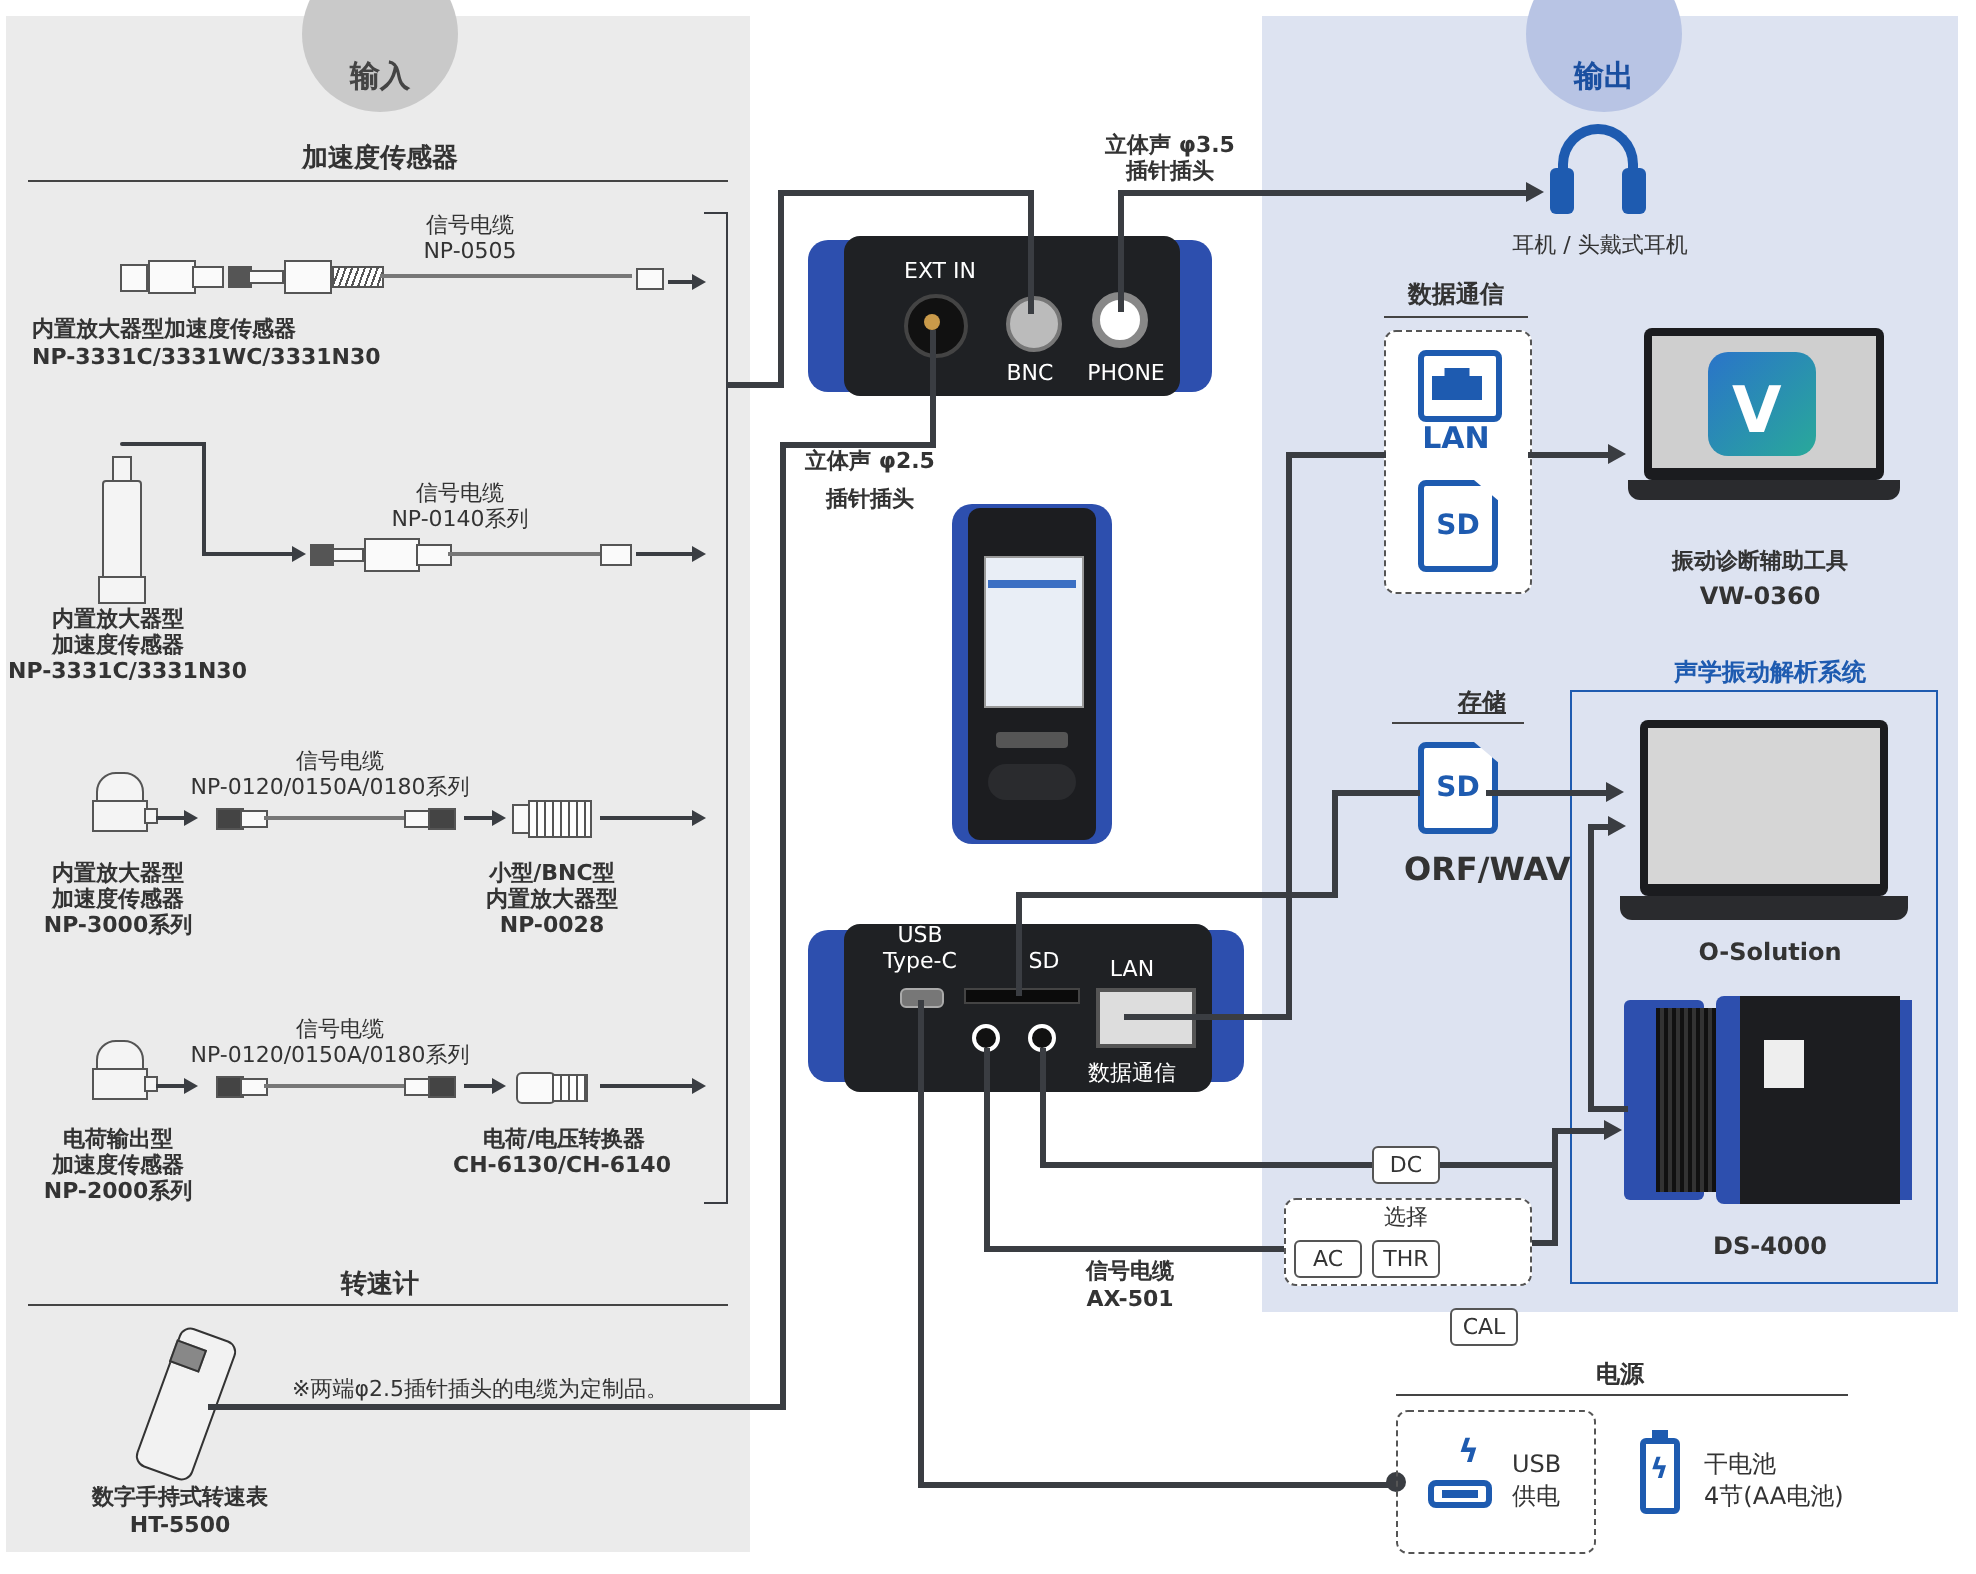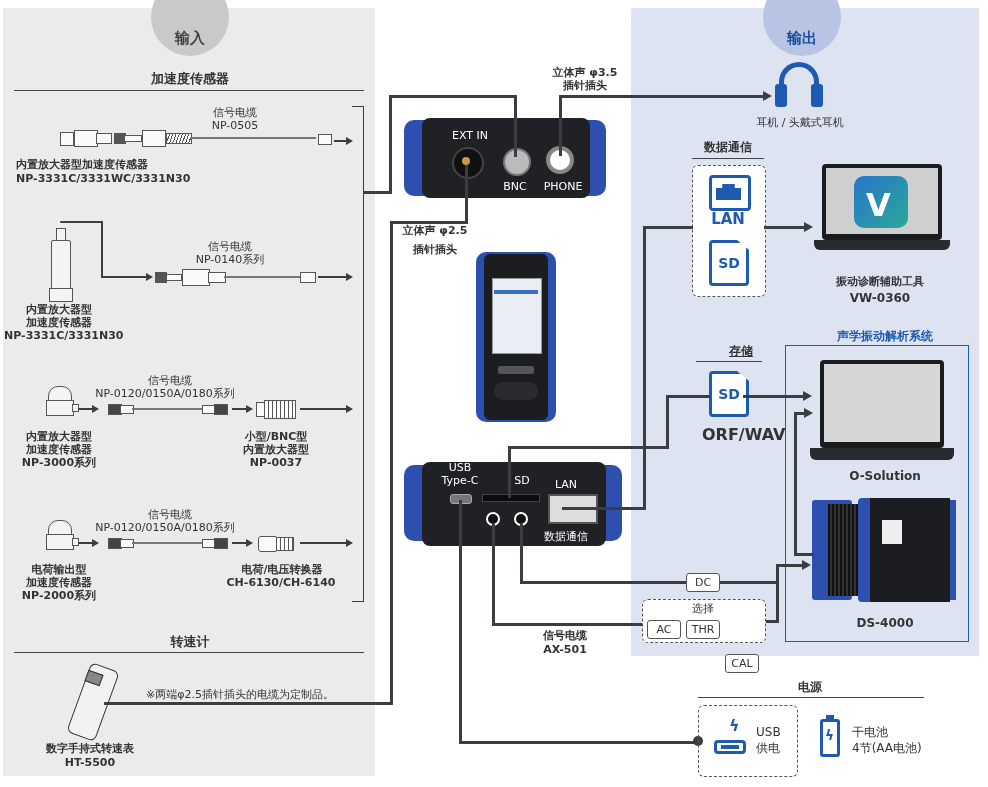--- a/index.html
+++ b/index.html
@@ -119,21 +119,21 @@
   <div class="conn" style="left:256px;top:402px;width:8px;height:13px;"></div>
   <div class="conn" style="left:264px;top:400px;width:30px;height:17px;background:repeating-linear-gradient(90deg,#fff 0 3px,#555 3px 4px);"></div>
 </div>
 <div class="thin" style="left:300px;top:408px;width:46px;height:2px;"></div>
 <div class="arrow-r sm" style="left:346px;top:405px;"></div>
 <div class="lbl bold" style="left:14px;top:430px;width:90px;">内置放大器型</div>
 <div class="lbl bold" style="left:14px;top:443px;width:90px;">加速度传感器</div>
 <div class="lbl bold" style="left:14px;top:456px;width:90px;">NP-3000系列</div>
 <div class="lbl bold" style="left:236px;top:430px;width:80px;">小型/BNC型</div>
 <div class="lbl bold" style="left:236px;top:443px;width:80px;">内置放大器型</div>
-<div class="lbl bold" style="left:236px;top:456px;width:80px;">NP-0037</div>
+<div class="lbl bold" style="left:236px;top:456px;width:80px;">NP-0028</div>
 
 <div>
   <div class="sensor" style="left:48px;top:520px;width:22px;height:14px;border-radius:10px 10px 2px 2px;"></div>
   <div class="sensor" style="left:46px;top:534px;width:26px;height:14px;"></div>
   <div class="sensor" style="left:72px;top:538px;width:5px;height:6px;"></div>
 </div>
 <div class="thin" style="left:78px;top:542px;width:14px;height:2px;"></div>
 <div class="arrow-r sm" style="left:92px;top:539px;"></div>
 <div class="lbl" style="left:100px;top:508px;width:140px;">信号电缆</div>
 <div class="lbl" style="left:90px;top:521px;width:150px;">NP-0120/0150A/0180系列</div>

